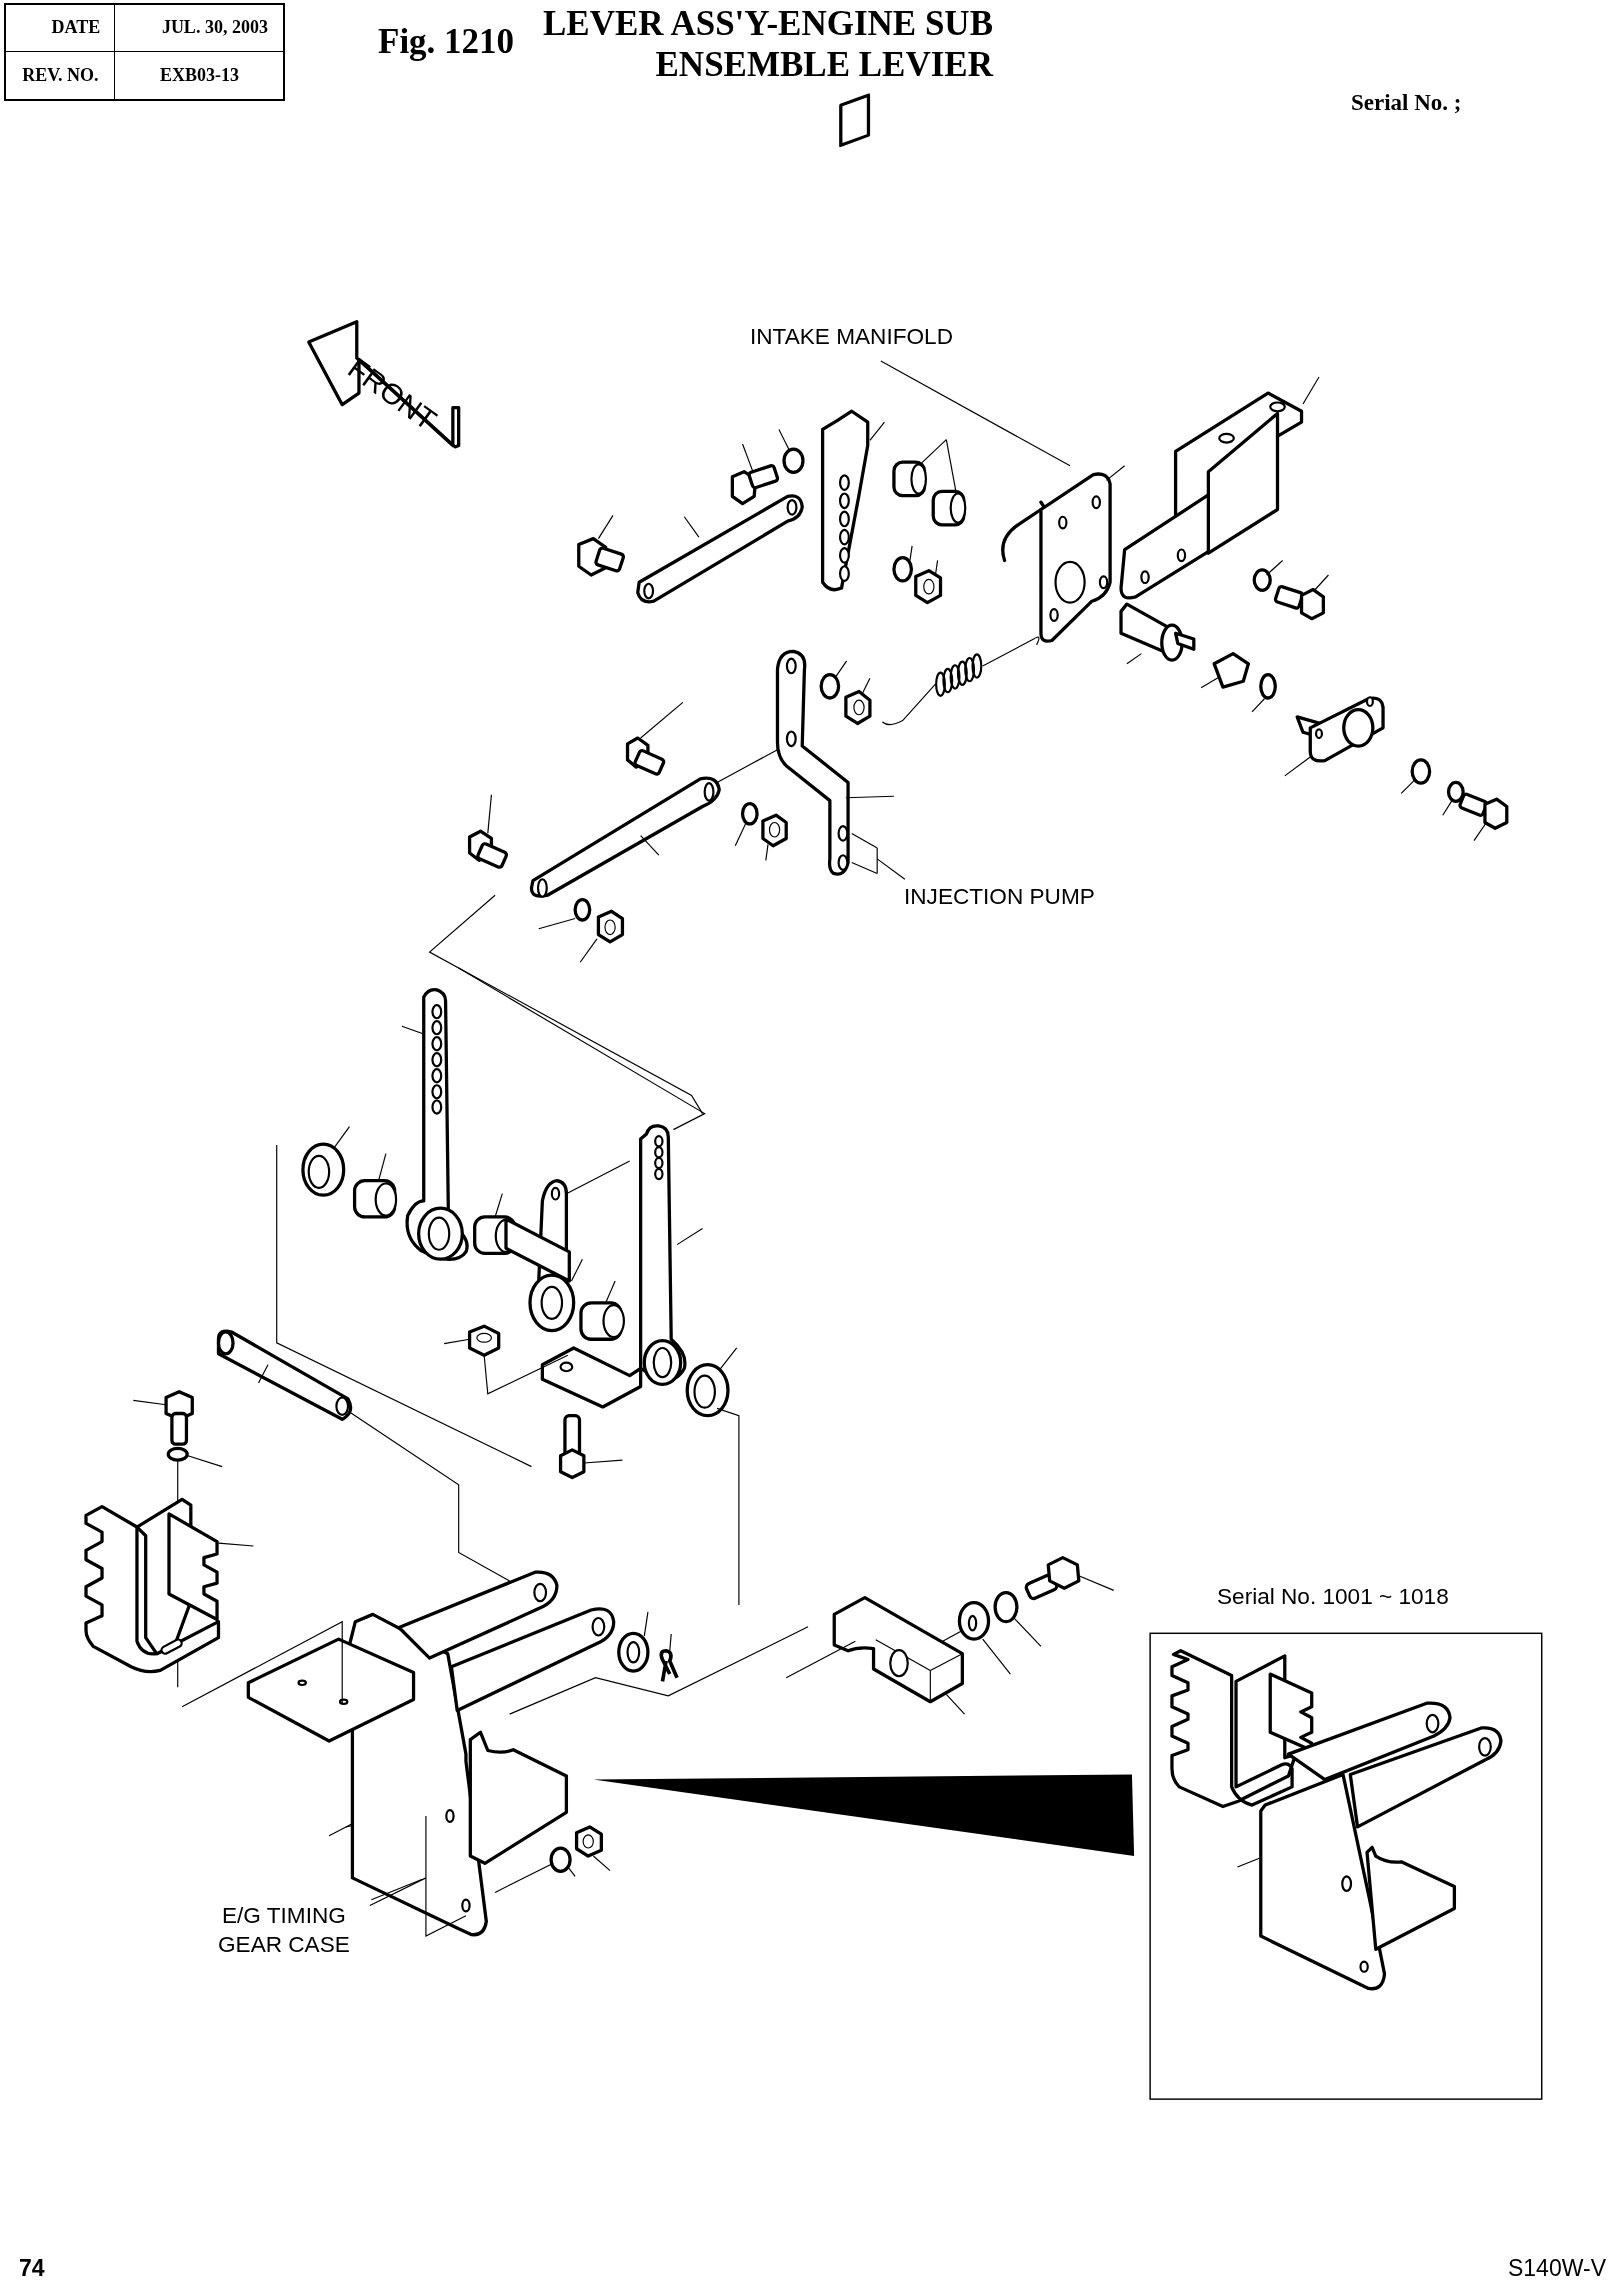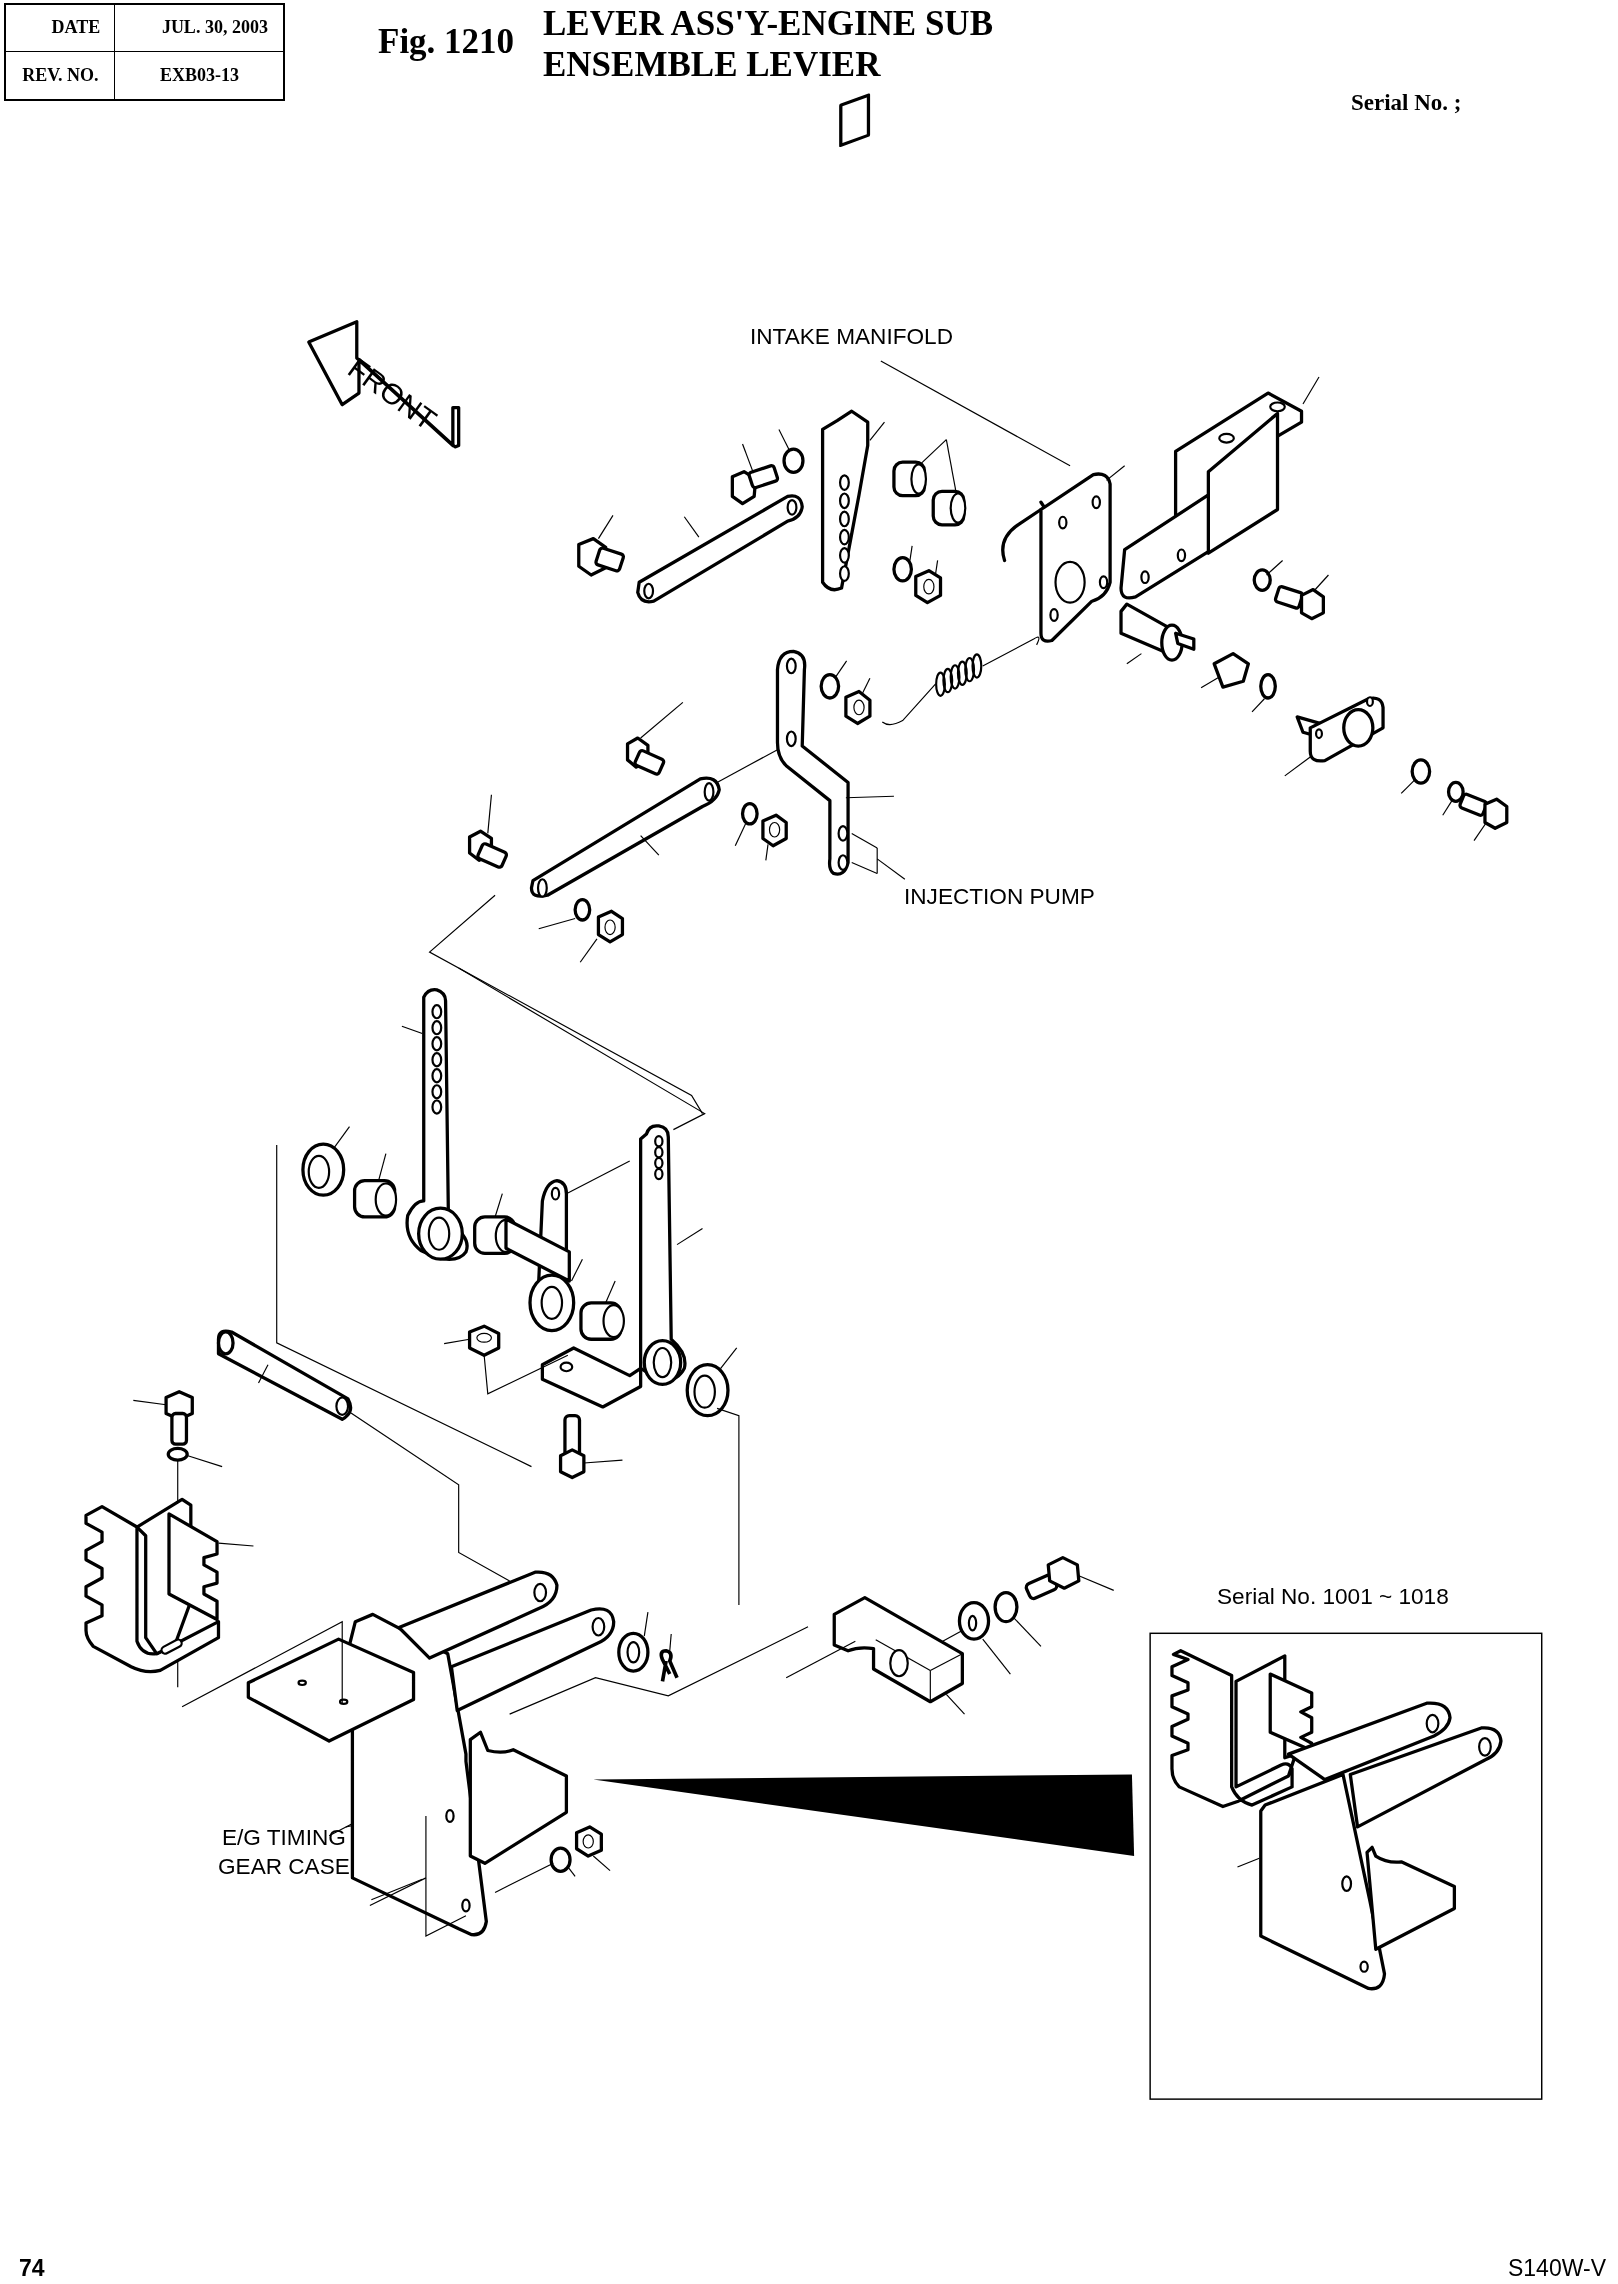--- a/index.html
+++ b/index.html
@@ -2,21 +2,21 @@
 <html style="font-size:11.6px"><head>
 <meta charset="utf-8">
 <style>
   html, body { margin: 0; padding: 0; background: #ffffff; }
   body { width: 1619px; height: 2284px; position: relative; overflow: hidden; font-family: "Liberation Sans", sans-serif; color: #000; }
   .hdr-table { position: absolute; left: 4.4px; top: 2.9px; width: 281px; height: 98px; border: 2.9px solid #000; box-sizing: border-box; display: grid; grid-template-columns: 109px 1fr; grid-template-rows: 1fr 1fr; }
   .hdr-cell { font-family: "Liberation Serif", serif; font-weight: bold; font-size: 18px; display: flex; align-items: center; justify-content: center; letter-spacing: 0px; }
   .hdr-cell.br { border-right: 1.5px solid #000; }
   .hdr-cell.bb { border-bottom: 1.5px solid #000; padding-left: 31px; }
   .fig-no { position: absolute; left: 378px; top: 22px; font-family: "Liberation Serif", serif; font-weight: bold; font-size: 35px; }
-  .fig-title { position: absolute; left: 543px; top: 2.9px; font-family: "Liberation Serif", serif; font-weight: bold; font-size: 35px; line-height: 41px; }
+  .fig-title { position: absolute; left: 543px; top: 2.9px; font-family: "Liberation Serif", serif; font-weight: bold; font-size: 35px; line-height: 41px; text-align: right; }
   .serial-hdr { position: absolute; left: 1351px; top: 90px; font-family: "Liberation Serif", serif; font-weight: bold; font-size: 23px; }
   .lbl { position: absolute; font-family: "Liberation Sans", sans-serif; font-size: 22.6px; line-height: 29px; }
   .page-no { position: absolute; left: 19px; top: 2255px; font-weight: bold; font-size: 23px; text-align: right; }
   .model { position: absolute; right: 13px; top: 2255px; font-weight: normal; font-size: 23px; }
   svg.drawing { position: absolute; left: 0; top: 0; }
   svg .p { fill: #fff; stroke: #000; stroke-width: 4.5; stroke-linejoin: round; stroke-linecap: round; }
   svg .t { fill: none; stroke: #000; stroke-width: 1.6; }
   svg .h { fill: #fff; stroke: #000; stroke-width: 3; }
   svg .l { fill: none; stroke: #000; stroke-width: 1.6; }
 </style>
@@ -449,21 +449,21 @@
     <path class="p" d="M1732,2488 L1738,2480 L1845,2438 L1882,2612 L1902,2712 Q1900,2735 1880,2732 L1732,2660 Z"></path>
     <path class="p" d="M1878,2545 L1885,2538 L1890,2550 Q1905,2560 1925,2558 L1998,2592 L1998,2622 L1890,2678 Z"></path>
     <ellipse class="h" cx="1850" cy="2588" rx="6" ry="10"></ellipse>
     <ellipse class="h" cx="1874" cy="2702" rx="5" ry="7"></ellipse>
     <line class="l" x1="1730" y1="2553" x2="1700" y2="2565"></line>
   </g>
 </svg>
 
 <div class="lbl" style="left:750px; top:322px;text-align:right;">INTAKE MANIFOLD</div>
 <div class="lbl" style="left:904px; top:882px;">INJECTION PUMP</div>
-<div class="lbl" style="left:218px; top:1823px; text-align:center;">
+<div class="lbl" style="left:218px; top:1901px; text-align:center;">
   <div>E/G TIMING</div>
   <div>GEAR CASE</div>
 </div>
 <div class="lbl" style="left:1217px; top:1582px;">Serial No. 1001 ~ 1018</div>
 
 <div class="page-no">74</div>
 <div class="model">S140W-V</div>
 
 
 </body></html>

